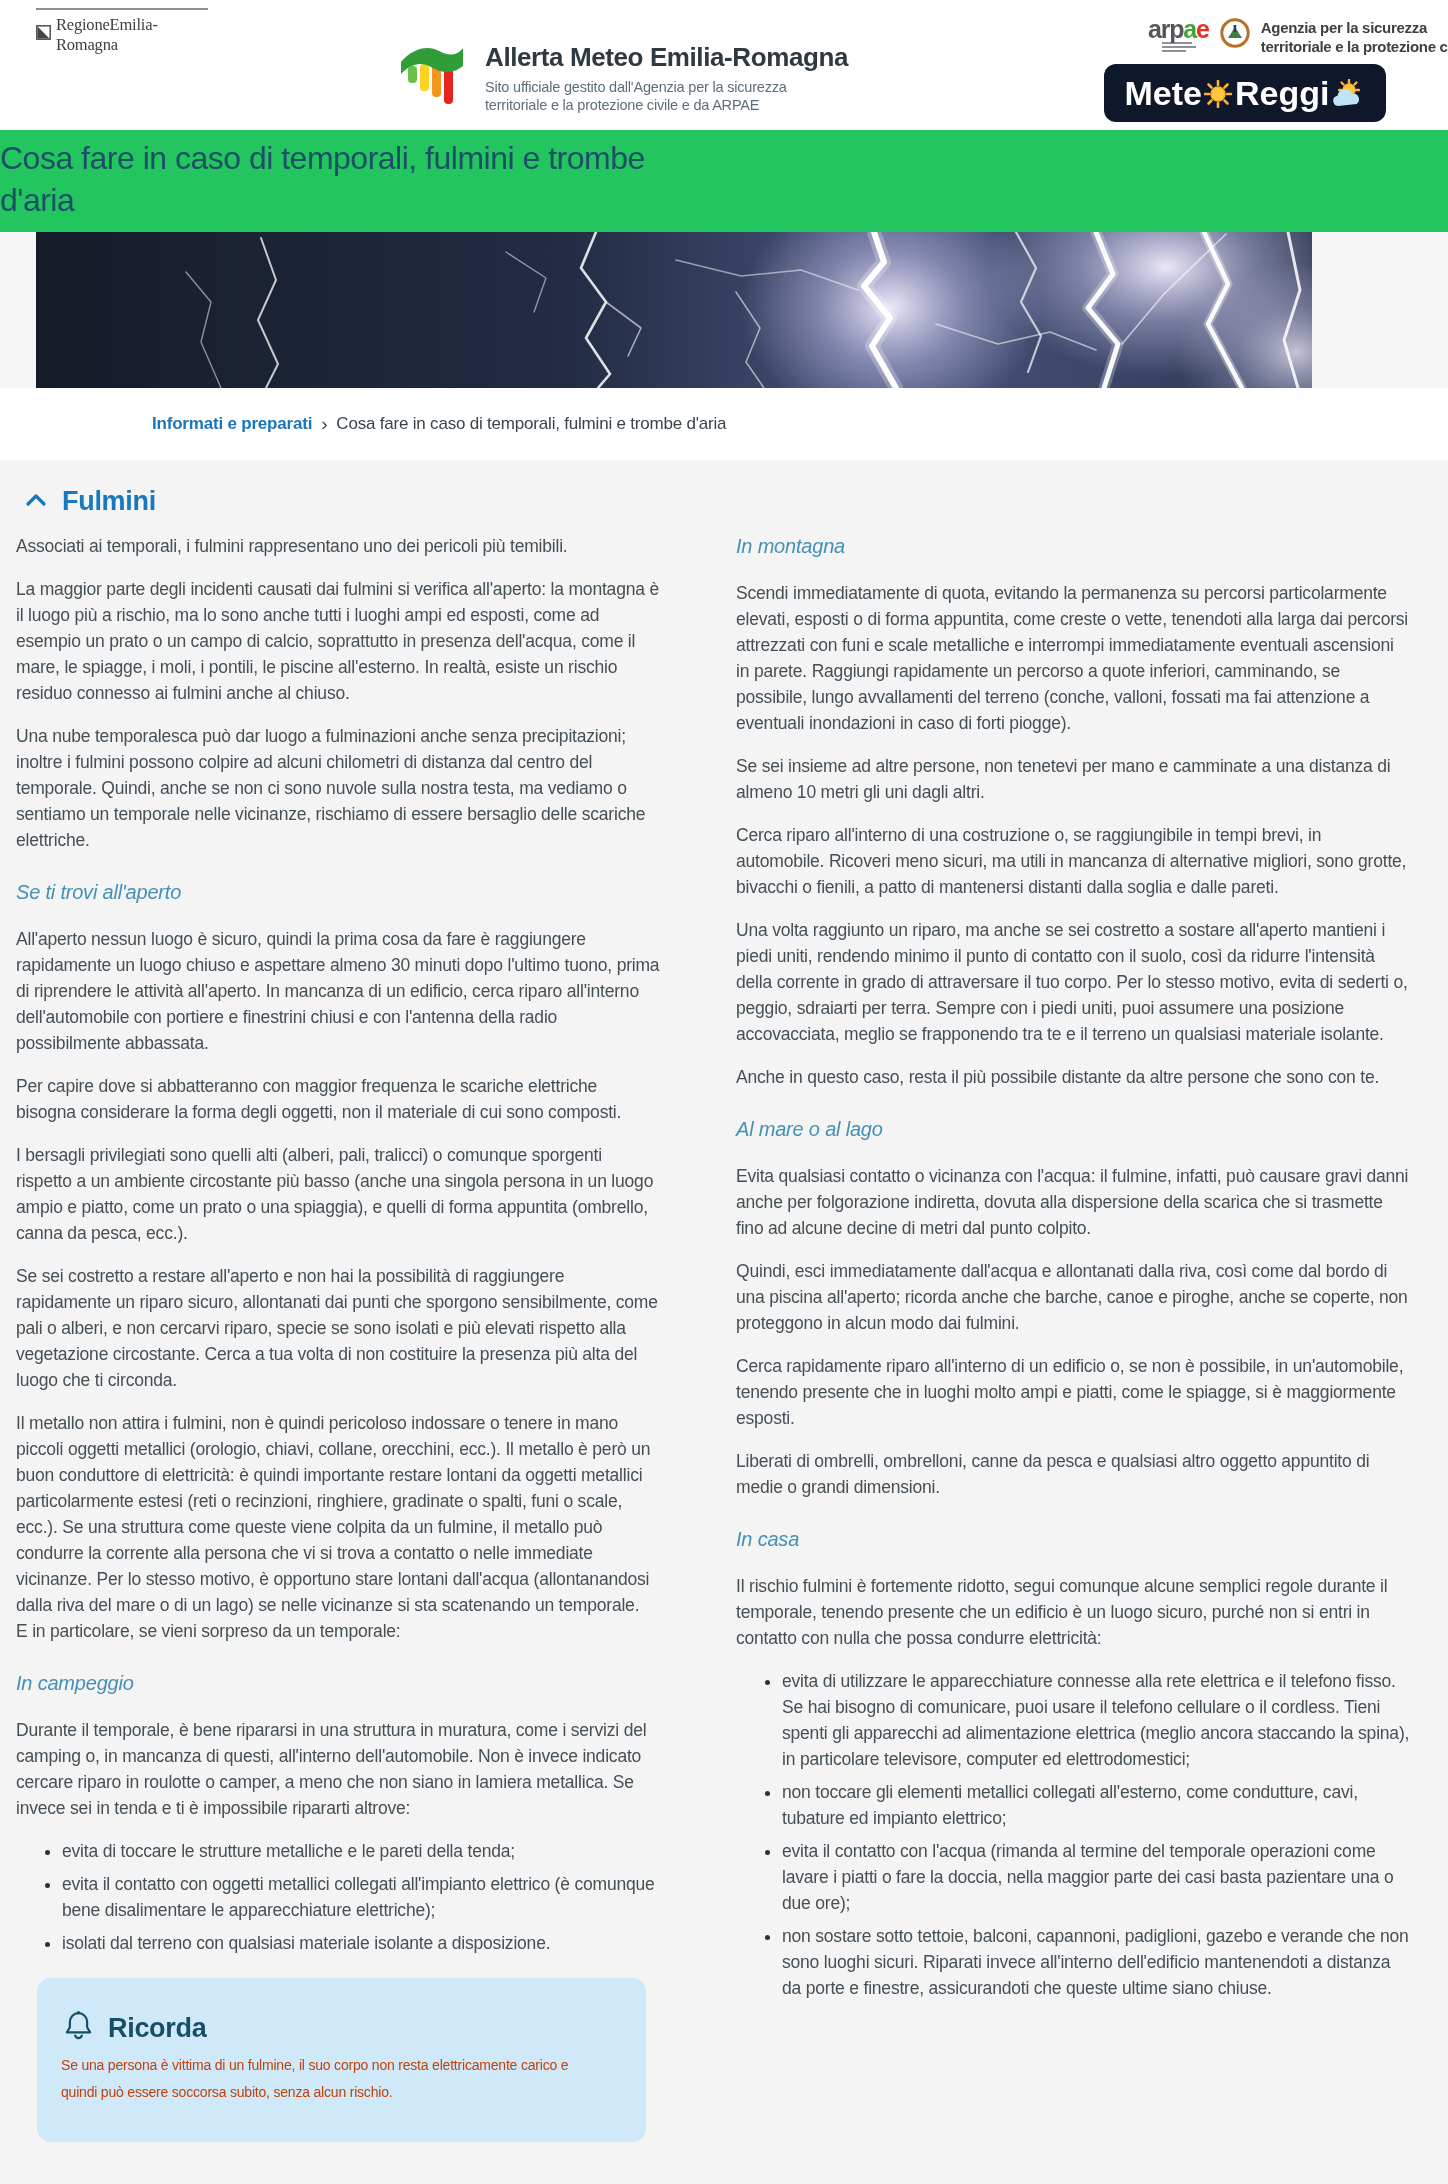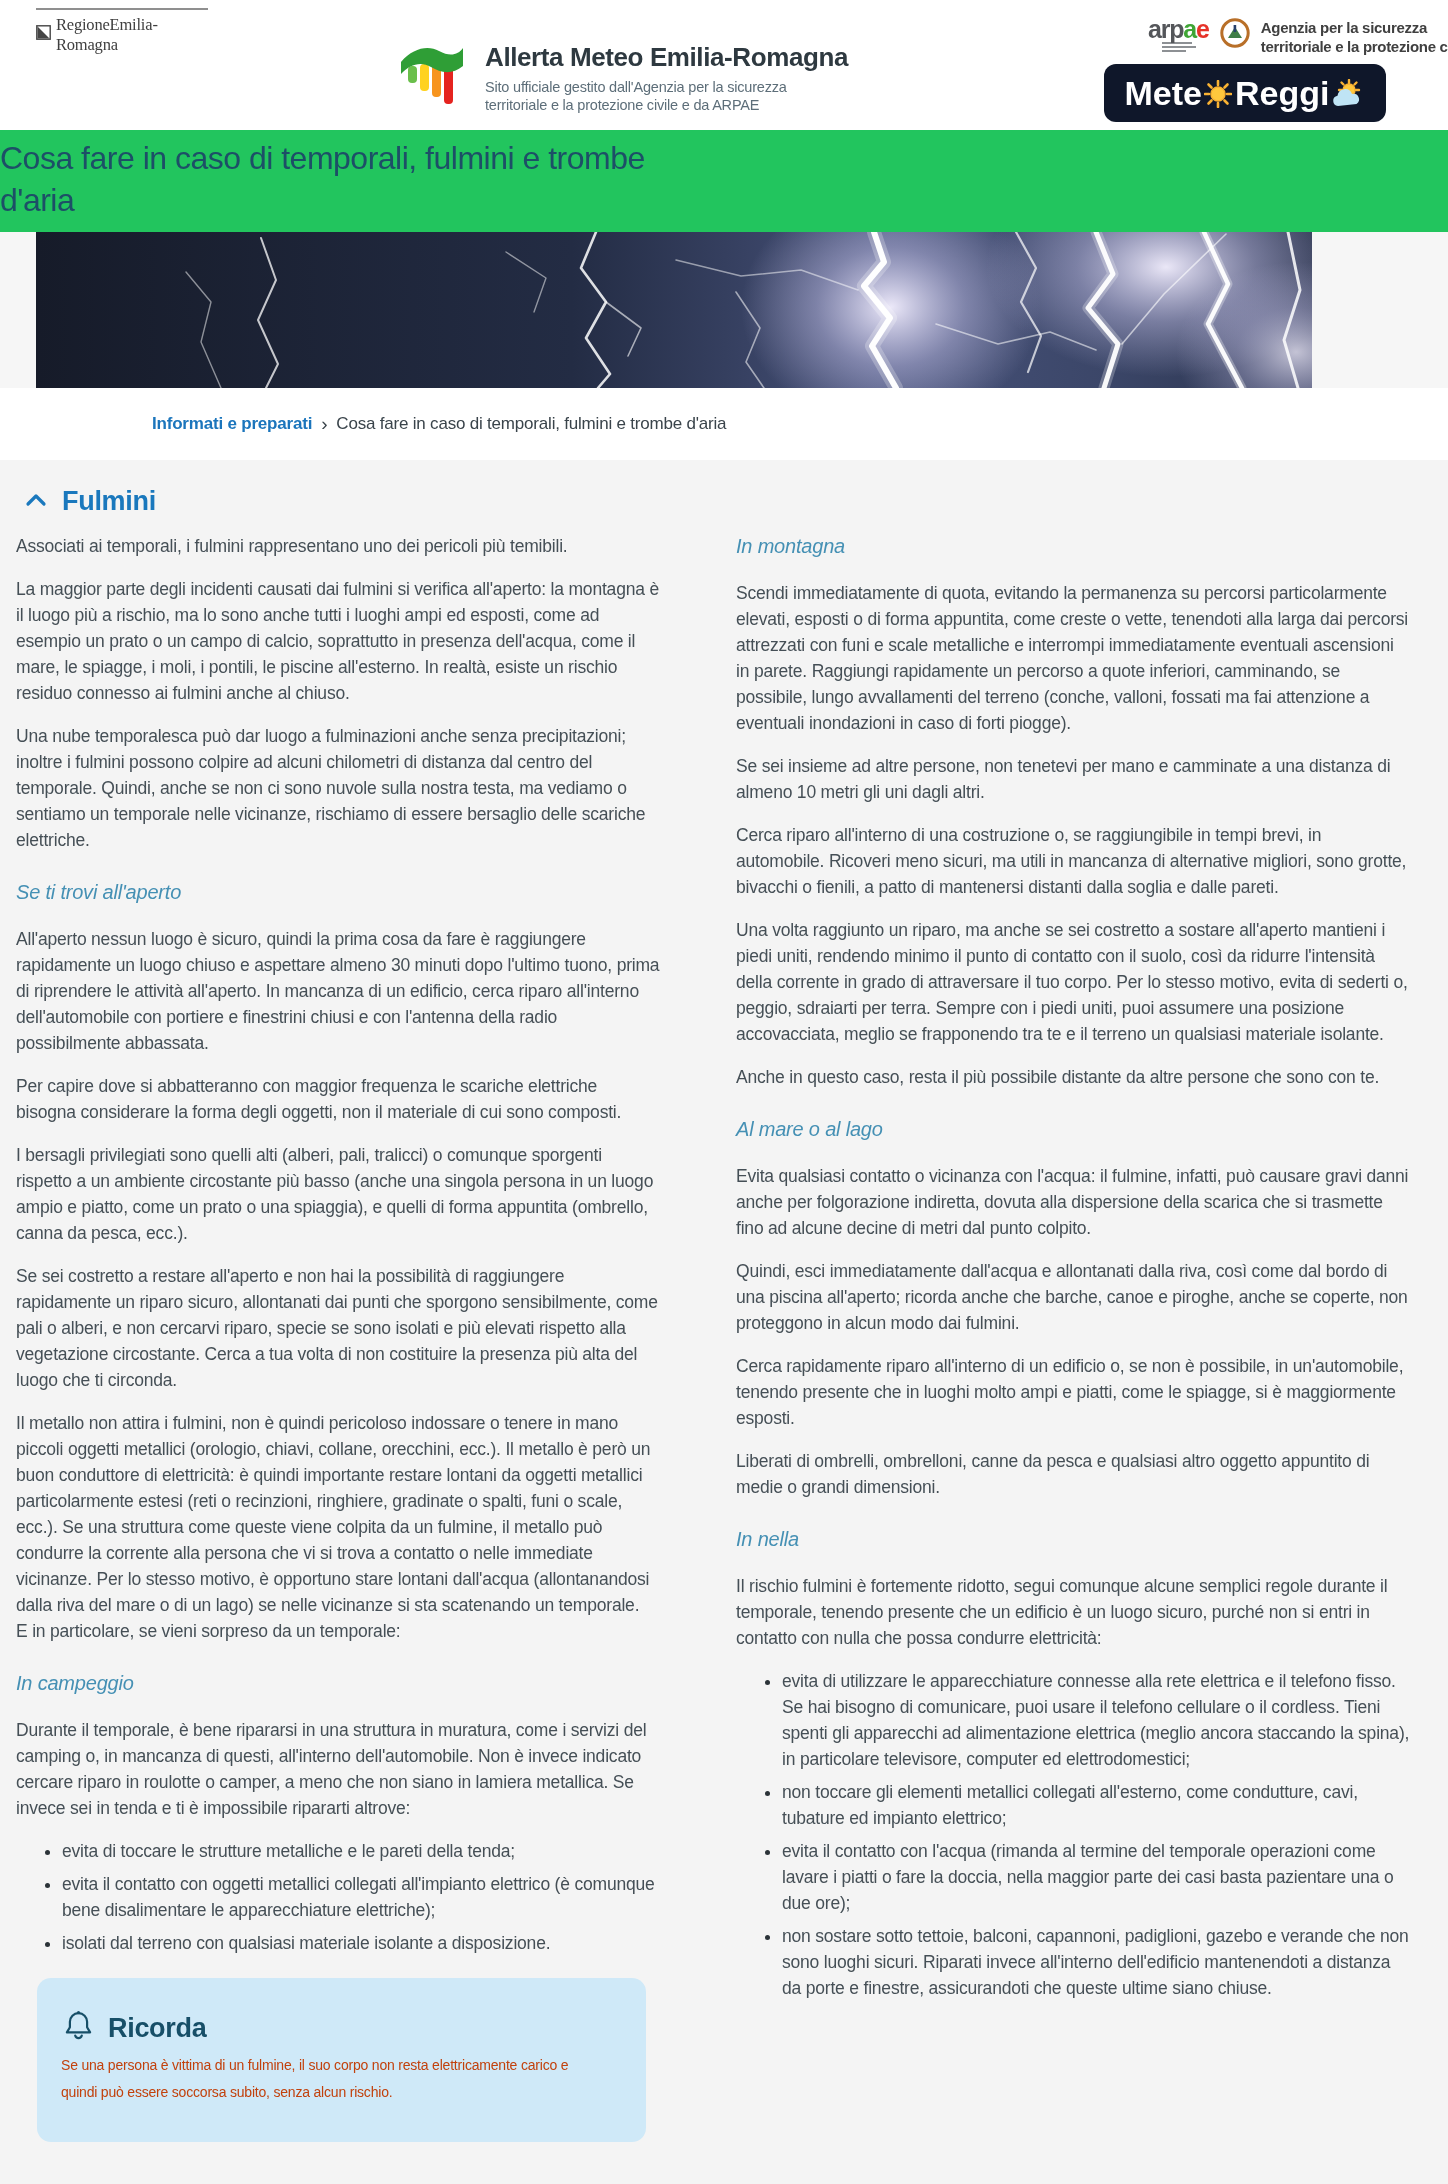--- a/index.html
+++ b/index.html
@@ -276,21 +276,21 @@
           <p class="para">Scendi immediatamente di quota, evitando la permanenza su percorsi particolarmente elevati, esposti o di forma appuntita, come creste o vette, tenendoti alla larga dai percorsi attrezzati con funi e scale metalliche e interrompi immediatamente eventuali ascensioni in parete. Raggiungi rapidamente un percorso a quote inferiori, camminando, se possibile, lungo avvallamenti del terreno (conche, valloni, fossati ma fai attenzione a eventuali inondazioni in caso di forti piogge).</p>
           <p class="para">Se sei insieme ad altre persone, non tenetevi per mano e camminate a una distanza di almeno 10 metri gli uni dagli altri.</p>
           <p class="para">Cerca riparo all'interno di una costruzione o, se raggiungibile in tempi brevi, in automobile. Ricoveri meno sicuri, ma utili in mancanza di alternative migliori, sono grotte, bivacchi o fienili, a patto di mantenersi distanti dalla soglia e dalle pareti.</p>
           <p class="para">Una volta raggiunto un riparo, ma anche se sei costretto a sostare all'aperto mantieni i piedi uniti, rendendo minimo il punto di contatto con il suolo, così da ridurre l'intensità della corrente in grado di attraversare il tuo corpo. Per lo stesso motivo, evita di sederti o, peggio, sdraiarti per terra. Sempre con i piedi uniti, puoi assumere una posizione accovacciata, meglio se frapponendo tra te e il terreno un qualsiasi materiale isolante.</p>
           <p class="para">Anche in questo caso, resta il più possibile distante da altre persone che sono con te.</p>
           <h3 class="subheading">Al mare o al lago</h3>
           <p class="para">Evita qualsiasi contatto o vicinanza con l'acqua: il fulmine, infatti, può causare gravi danni anche per folgorazione indiretta, dovuta alla dispersione della scarica che si trasmette fino ad alcune decine di metri dal punto colpito.</p>
           <p class="para">Quindi, esci immediatamente dall'acqua e allontanati dalla riva, così come dal bordo di una piscina all'aperto; ricorda anche che barche, canoe e piroghe, anche se coperte, non proteggono in alcun modo dai fulmini.</p>
           <p class="para">Cerca rapidamente riparo all'interno di un edificio o, se non è possibile, in un'automobile, tenendo presente che in luoghi molto ampi e piatti, come le spiagge, si è maggiormente esposti.</p>
           <p class="para">Liberati di ombrelli, ombrelloni, canne da pesca e qualsiasi altro oggetto appuntito di medie o grandi dimensioni.</p>
-          <h3 class="subheading">In nella</h3>
+          <h3 class="subheading">In casa</h3>
           <p class="para">Il rischio fulmini è fortemente ridotto, segui comunque alcune semplici regole durante il temporale, tenendo presente che un edificio è un luogo sicuro, purché non si entri in contatto con nulla che possa condurre elettricità:</p>
           <ul class="bullet-list">
             <li>evita di utilizzare le apparecchiature connesse alla rete elettrica e il telefono fisso. Se hai bisogno di comunicare, puoi usare il telefono cellulare o il cordless. Tieni spenti gli apparecchi ad alimentazione elettrica (meglio ancora staccando la spina), in particolare televisore, computer ed elettrodomestici;</li>
             <li>non toccare gli elementi metallici collegati all'esterno, come condutture, cavi, tubature ed impianto elettrico;</li>
             <li>evita il contatto con l'acqua (rimanda al termine del temporale operazioni come lavare i piatti o fare la doccia, nella maggior parte dei casi basta pazientare una o due ore);</li>
             <li>non sostare sotto tettoie, balconi, capannoni, padiglioni, gazebo e verande che non sono luoghi sicuri. Riparati invece all'interno dell'edificio mantenendoti a distanza da porte e finestre, assicurandoti che queste ultime siano chiuse.</li>
           </ul>
         </div>
     </div>
   </div>

